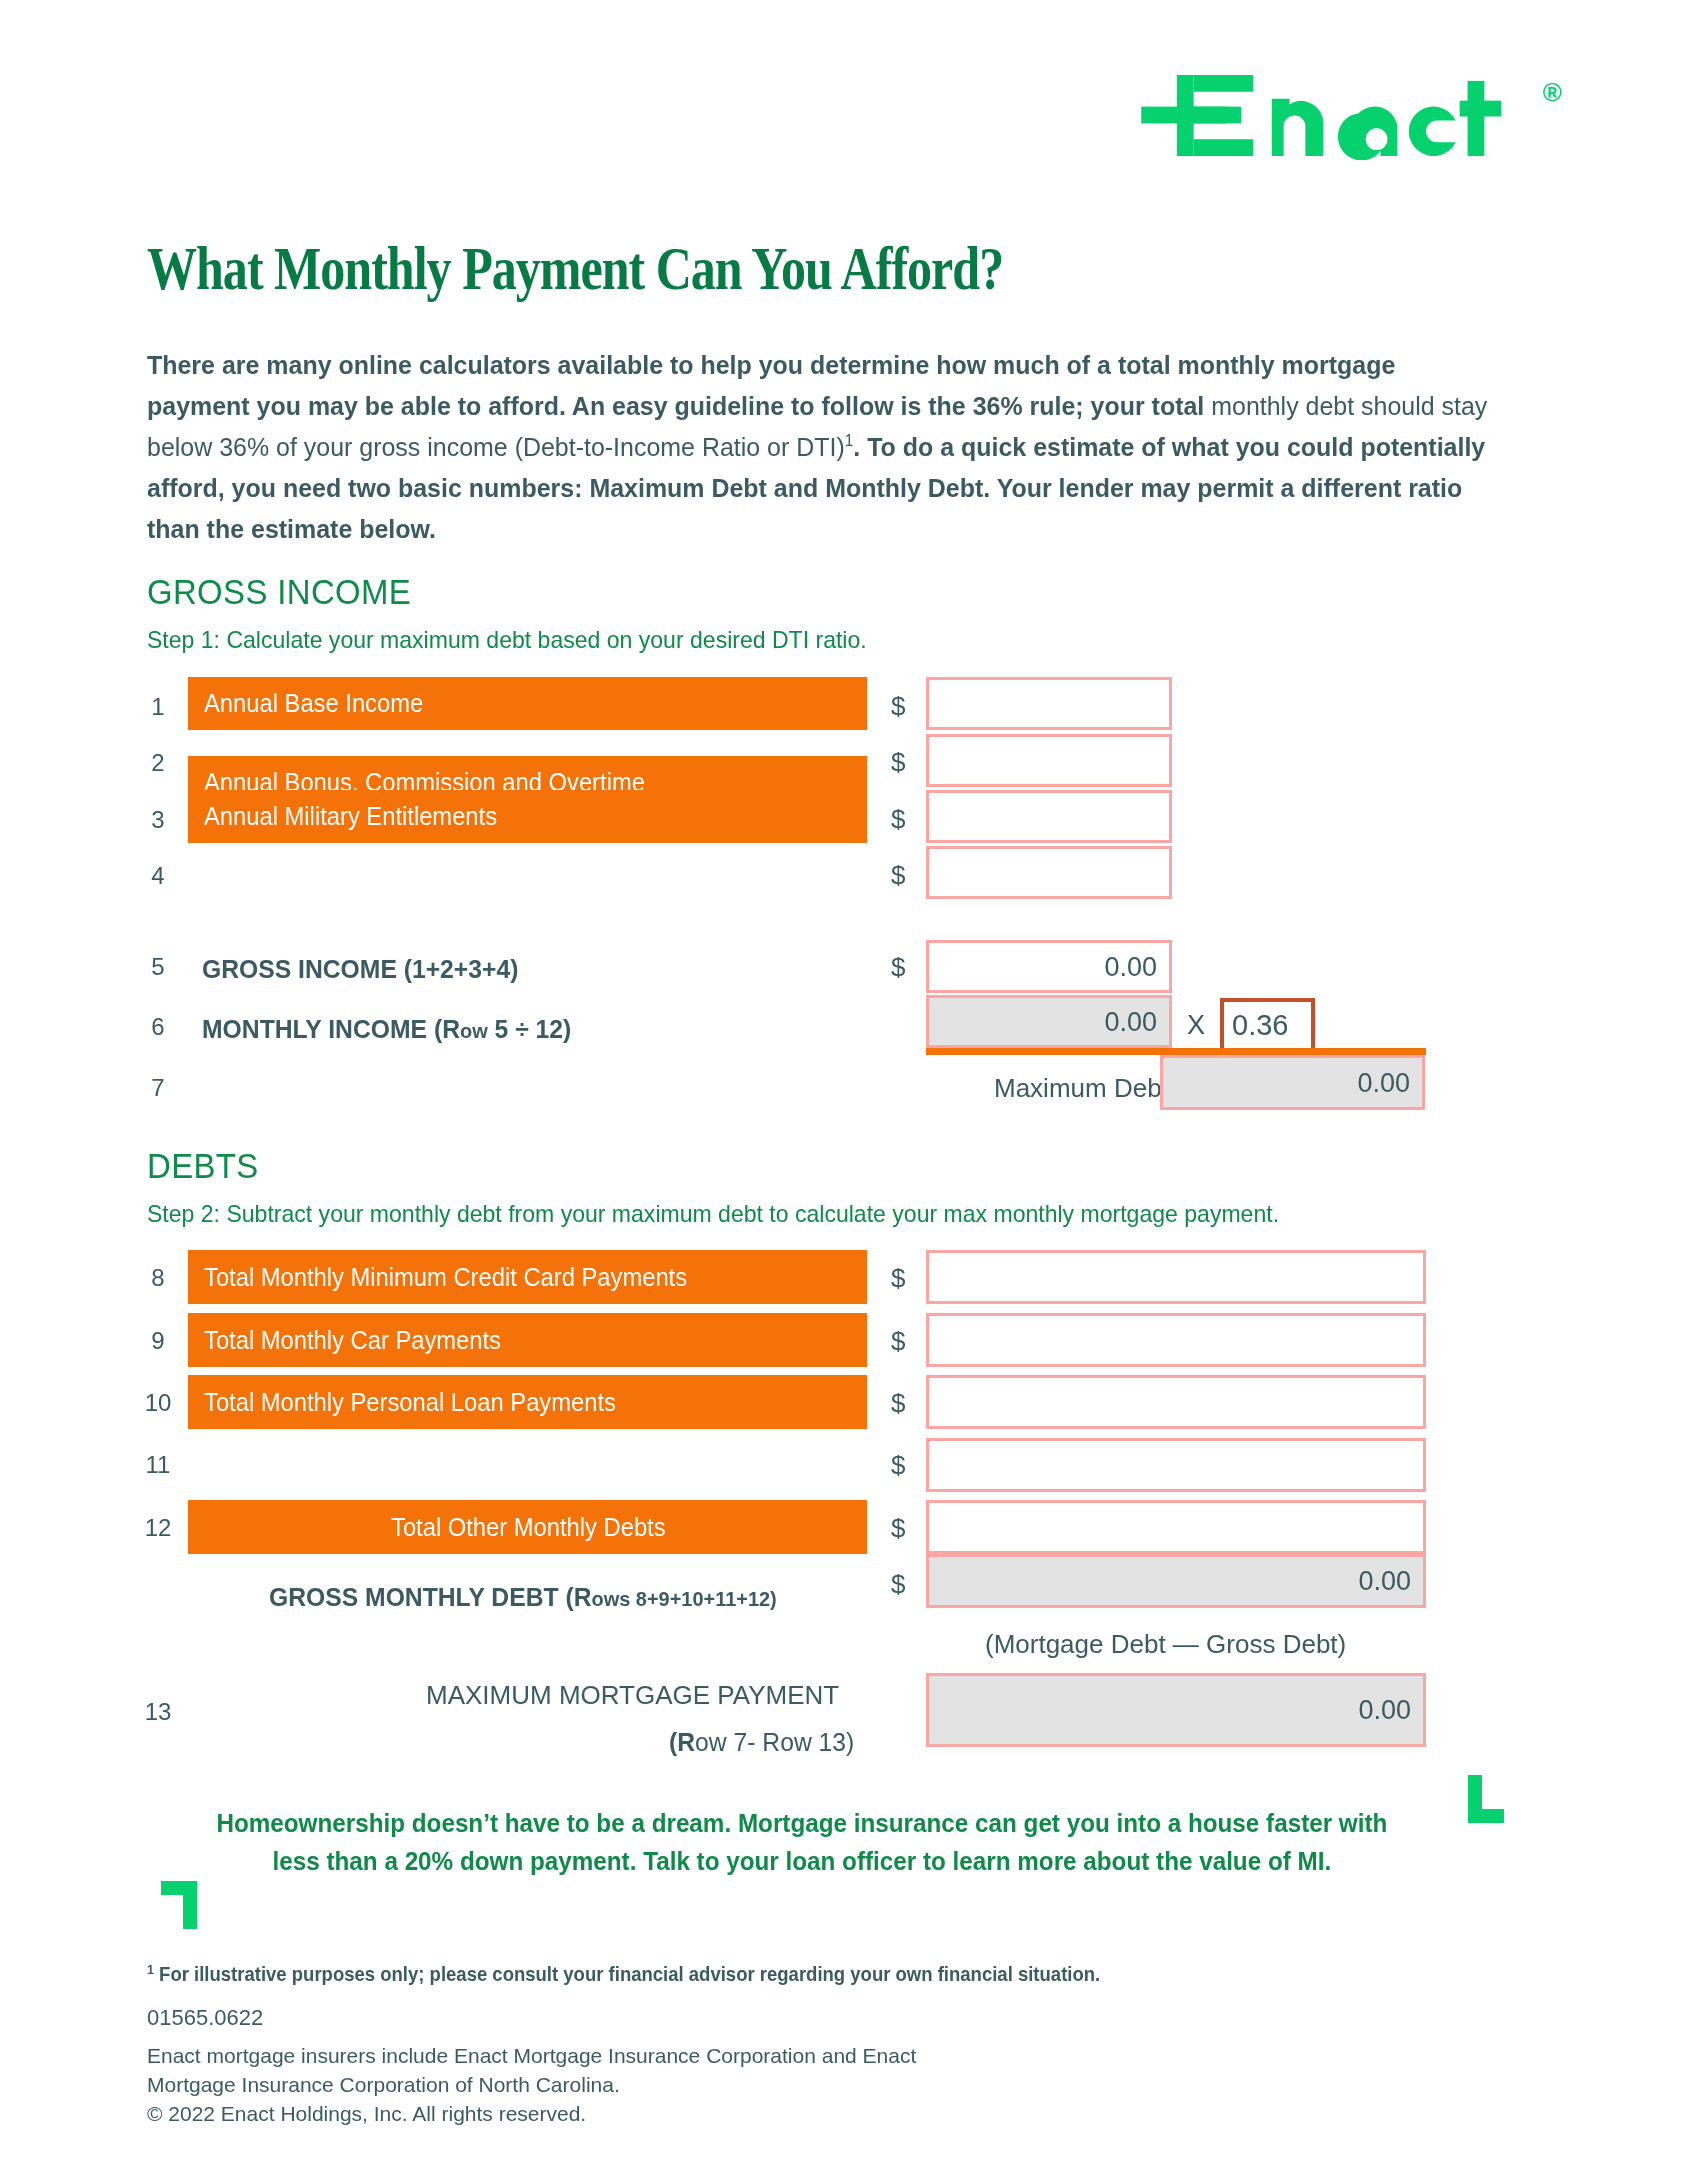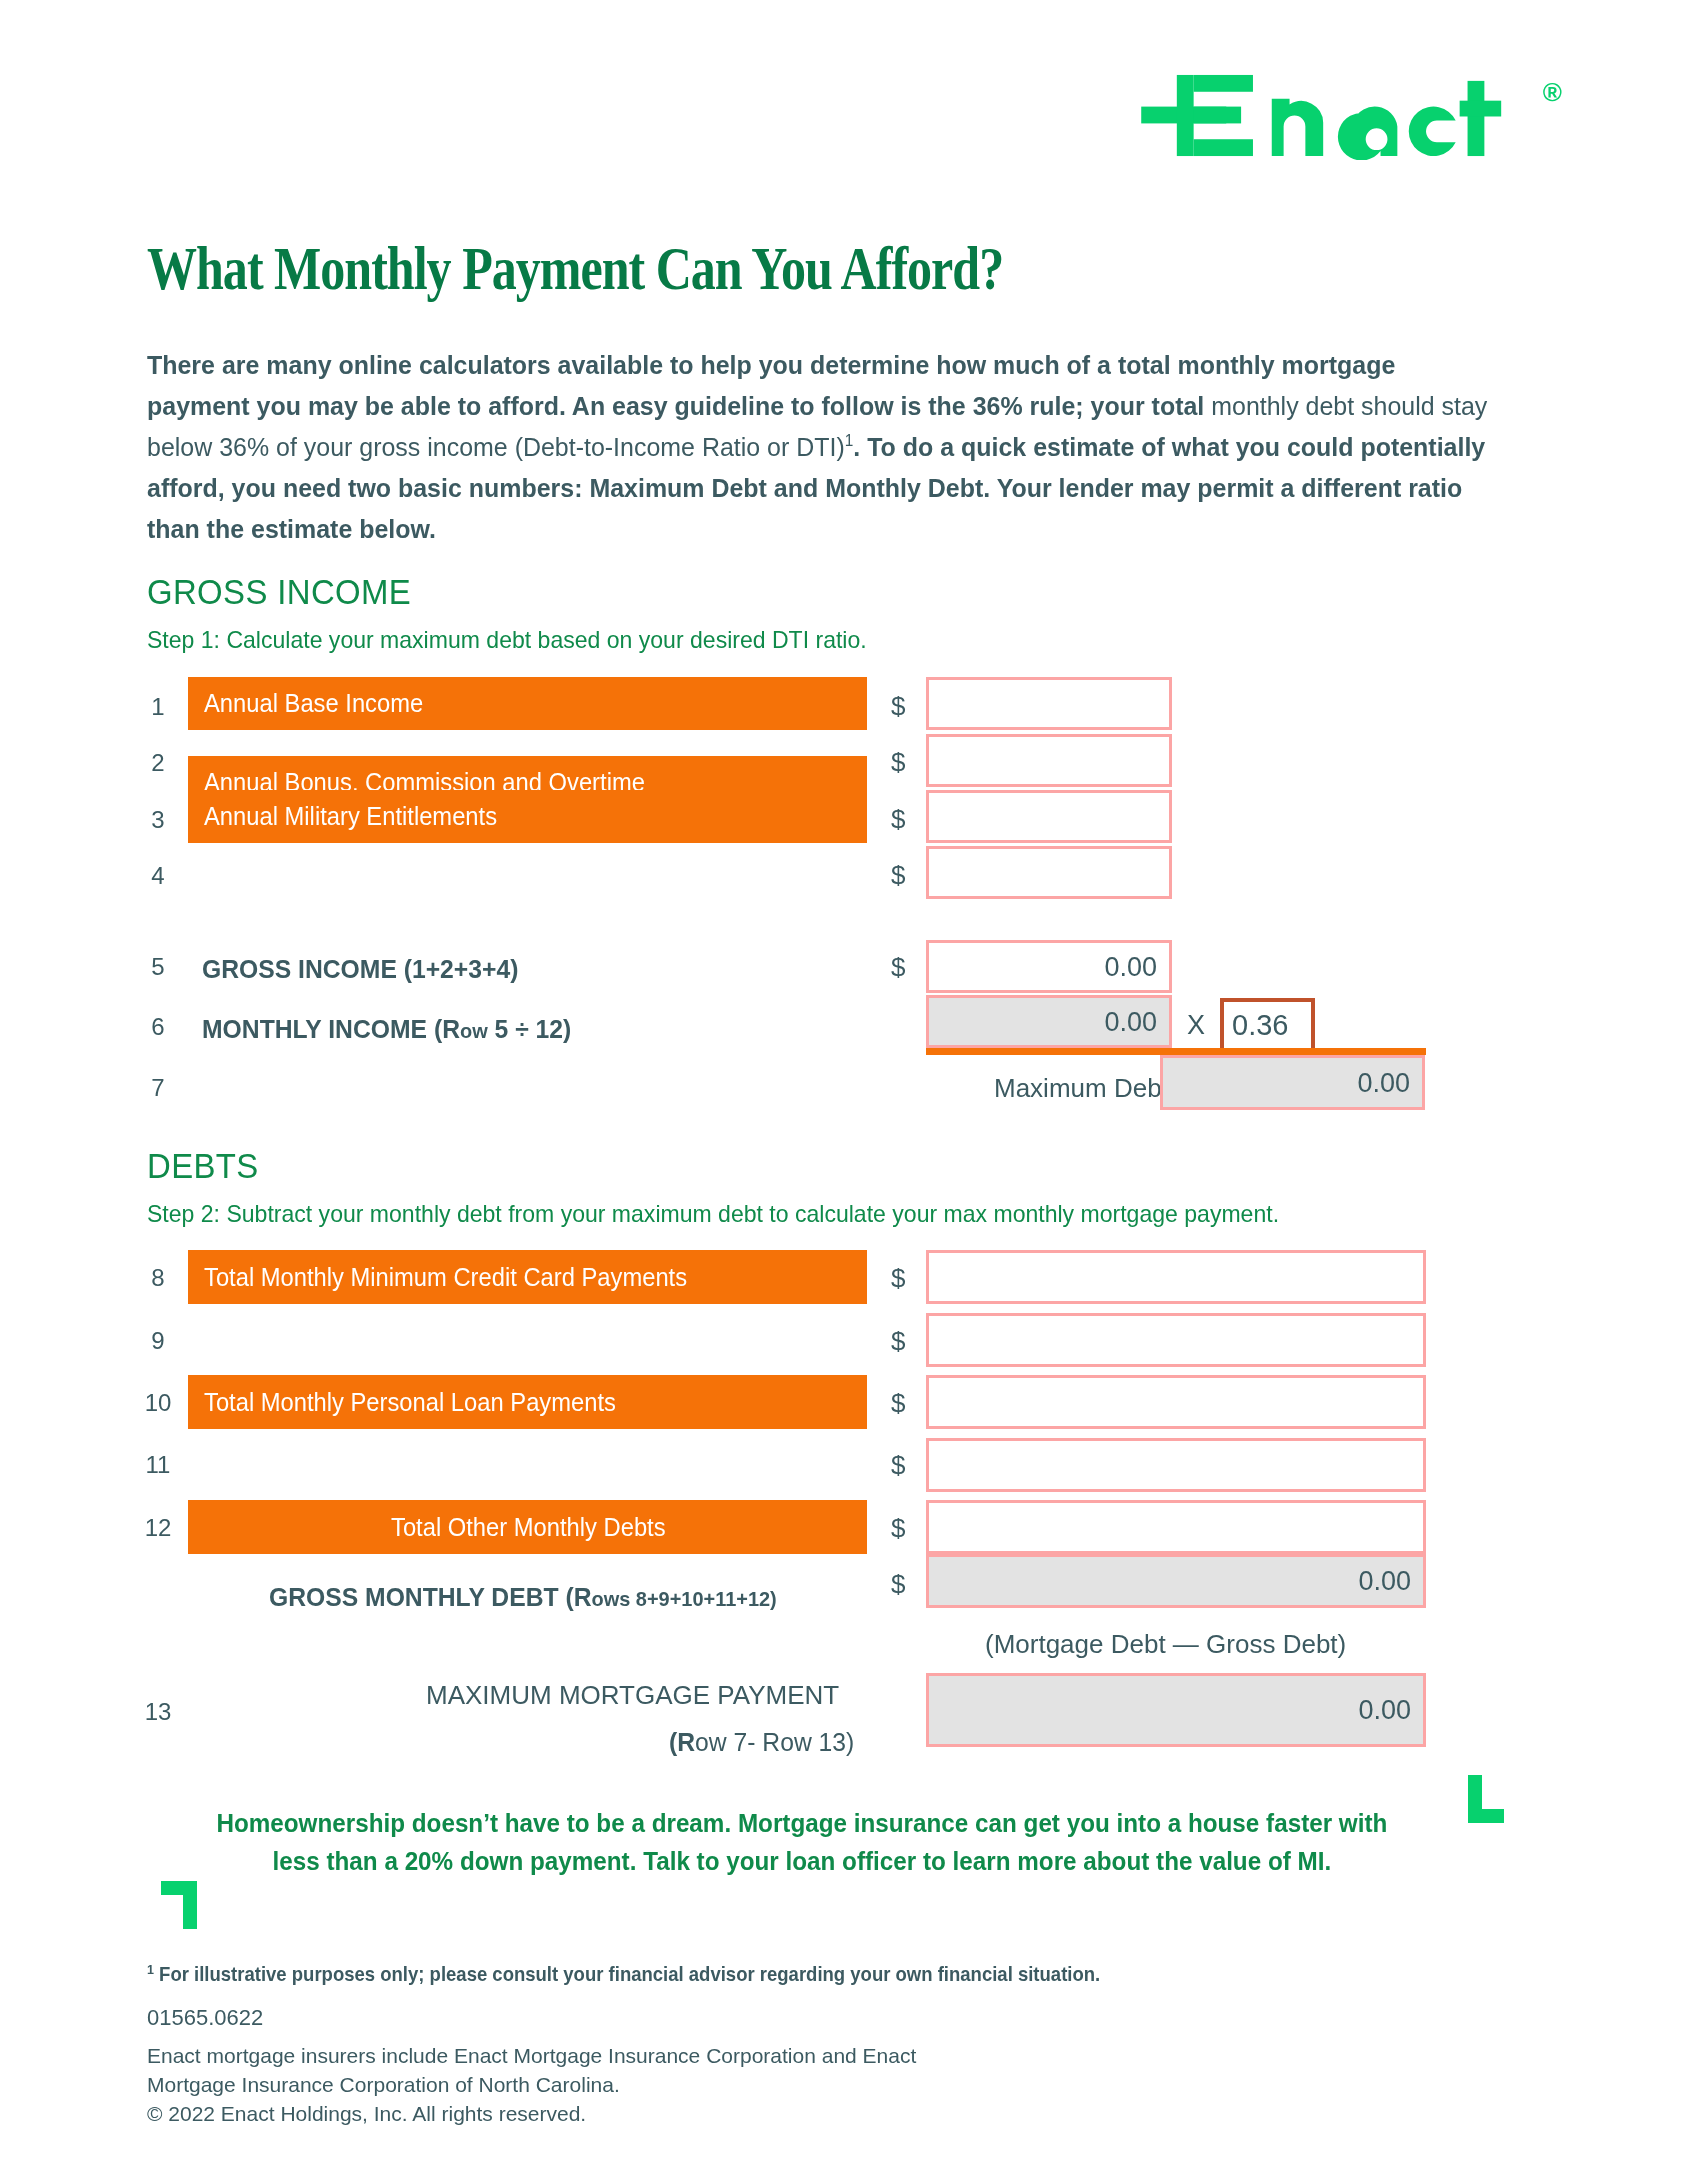--- a/index.html
+++ b/index.html
@@ -265,20 +265,23 @@
   <div class="rownum" style="left:141px; top:1264px;">8</div>
   <div class="orangebar" style="left:188px; top:1250px; width:679px; height:54px;">
       <span>Total Monthly Minimum Credit Card Payments</span>
     </div>
   <div class="dollar" style="left:891px; top:1263px;">$</div>
   <div class="inbox" style="left:926px; top:1250px; width:500px; height:54px;">
       <span class="val"></span>
     </div>
 
   <div class="rownum" style="left:141px; top:1327px;">9</div>
+  <div class="orangebar" style="left:188px; top:1313px; width:679px; height:54px;">
+      <span>Total Monthly Car Payments</span>
+    </div>
   <div class="dollar" style="left:891px; top:1326px;">$</div>
   <div class="inbox" style="left:926px; top:1313px; width:500px; height:54px;">
       <span class="val"></span>
     </div>
 
   <div class="rownum" style="left:141px; top:1389px;">10</div>
   <div class="orangebar" style="left:188px; top:1375px; width:679px; height:54px;">
       <span>Total Monthly Personal Loan Payments</span>
     </div>
   <div class="dollar" style="left:891px; top:1388px;">$</div>

